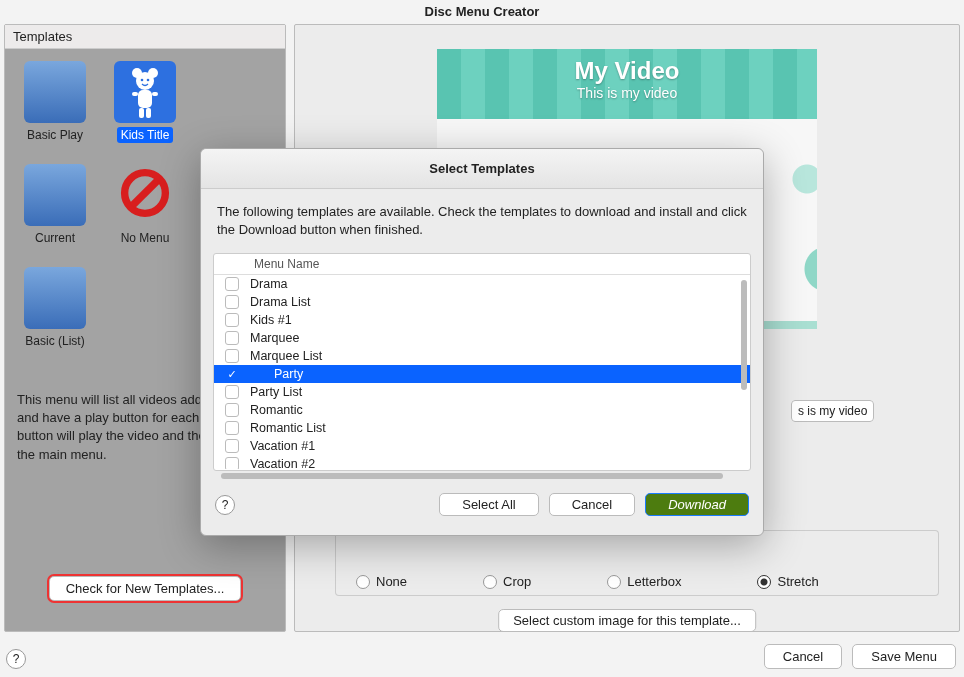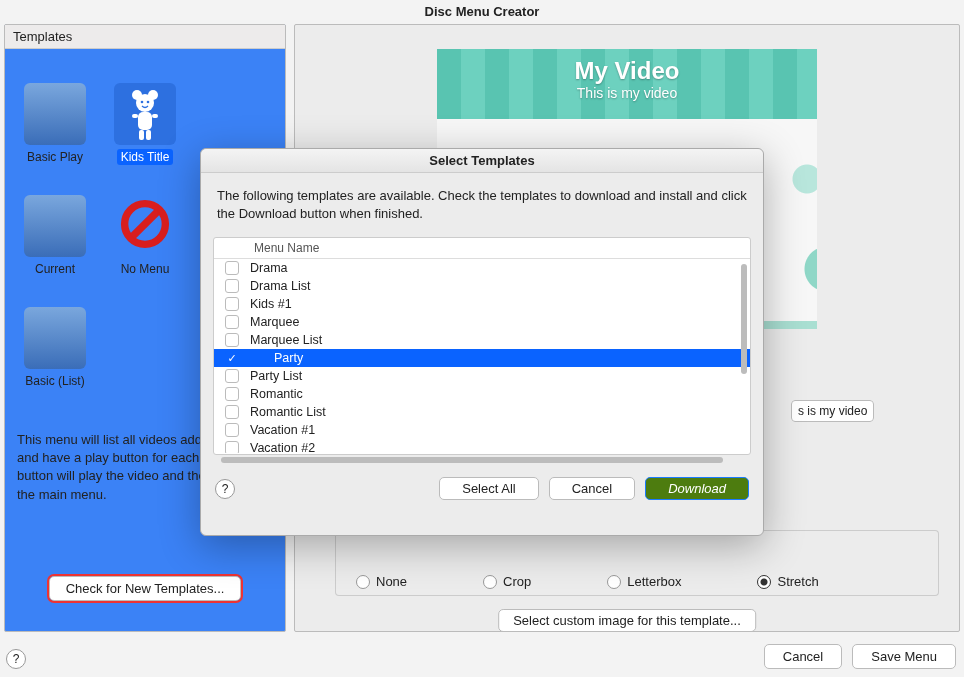--- a/index.html
+++ b/index.html
@@ -1,21 +1,21 @@
 <!DOCTYPE html>
 <html><head>
 <meta charset="utf-8">
 <style>
   * { box-sizing: border-box; font-family: -apple-system, "Helvetica Neue", Arial, sans-serif; }
   body { margin:0; width:964px; height:677px; background:#f3f3f3; overflow:hidden; position:relative; font-size:13px; color:#222;}
   .title-bar { height:24px; text-align:center; font-weight:600; font-size:13px; line-height:24px;}
   .main { display:flex; gap:8px; padding:0 4px;}
-  .left-panel { width:282px; border:1px solid #bbb; background:#3b82f6; height:608px; border-radius:2px; display:flex; flex-direction:column;}
+  .left-panel { width:282px; border:1px solid #bbb; background:#a3a3a3; height:608px; border-radius:2px; display:flex; flex-direction:column;}
   .templates-header { background:#edebeb; padding:4px 8px; border-bottom:1px solid #ccc; font-size:13px;}
-  .template-grid { padding:12px 10px; display:grid; grid-template-columns: repeat(3, 80px); gap:30px 10px;margin-top:22px;}
+  .template-grid { padding:12px 10px; display:grid; grid-template-columns: repeat(3, 80px); gap:21px 10px;}
   .tpl-cell { text-align:center; font-size:12px;}
   .tpl-thumb { width:62px; height:62px; margin:0 auto 4px; border-radius:6px; position:relative;}
   .blue-grad { background: linear-gradient(#7aa7dd, #3a6db8);}
   .tpl-sel { background:#2d70e0; border-radius:6px;}
   .tpl-sel svg { display:block; margin:auto;}
   .tpl-label { display:inline-block; padding:1px 4px; border-radius:3px;}
   .sel-label { background:#0a63ff; color:#fff;}
   .no-menu svg { display:block; margin:auto; padding-top:4px;}
   .desc { padding: 30px 12px 0 12px; font-size:13px; line-height:1.4; flex:1;}
   .check-btn-wrap { text-align:center; padding:20px 0 30px;}
@@ -45,21 +45,21 @@
   .radio-item { display:flex; align-items:center; gap:6px; font-size:13px;}
   .radio { width:14px; height:14px; border:1px solid #999; border-radius:50%; display:inline-block; background:#fff;}
   .radio.on { border-color:#333; background:radial-gradient(circle, #333 0 3px, #fff 4px);}
   .custom-img-btn { position:absolute; top:584px; left:50%; transform:translateX(-50%); background:#fff; border:1px solid #bbb; border-radius:5px; padding:3px 14px; font-size:13px;}
   .bottom-bar { position:absolute; bottom:8px; left:0; right:8px; display:flex; justify-content:flex-end; gap:10px; align-items:center;}
   .bottom-bar .btn { background:#fff; border:1px solid #bbb; border-radius:5px; padding:4px 18px; font-size:13px;}
   .help-btn { position:absolute; left:6px; bottom:8px; width:20px; height:20px; border:1px solid #999; border-radius:50%; text-align:center; line-height:18px; font-size:12px; background:#fff;}
   
   
   .modal { position:absolute; top:148px; left:200px; width:564px; height:388px; background:#ececec; border:1px solid #aaa; border-radius:6px; box-shadow:0 10px 40px rgba(0,0,0,.3); display:flex; flex-direction:column;}
-  .modal-title { text-align:center; font-weight:600; padding:4px 0; font-size:13px; background:linear-gradient(#f4f4f4,#e4e4e4); border-radius:6px 6px 0 0; border-bottom:1px solid #ccc;}
+  .modal-title { text-align:center; font-weight:600; padding:12px 0; font-size:13px; background:linear-gradient(#f4f4f4,#e4e4e4); border-radius:6px 6px 0 0; border-bottom:1px solid #ccc;}
   .modal-desc { padding:14px 16px; font-size:13px; line-height:1.4;}
   .list-wrap { margin:0 12px; background:#fff; border:1px solid #ccc; border-radius:3px; height:218px; overflow:hidden; position:relative;}
   .list-header { display:flex; border-bottom:1px solid #ddd; font-size:12px; color:#555; padding:3px 0;}
   .list-header .col-chk { width:36px;}
   .list-header .col-name { padding-left:4px;}
   .list-body { overflow-y:auto; height:194px;}
   .list-row { display:flex; align-items:center; height:18px; font-size:12.5px;}
   .list-row .chk { width:14px; height:14px; margin:0 11px; border:1px solid #bbb; border-radius:3px; background:#fff; display:flex; align-items:center; justify-content:center;}
   .list-row.selected { background:#0a63ff; color:#fff;gap:24px;}
   .list-row.selected .chk { background:#0a63ff; border-color:#0a63ff;}

